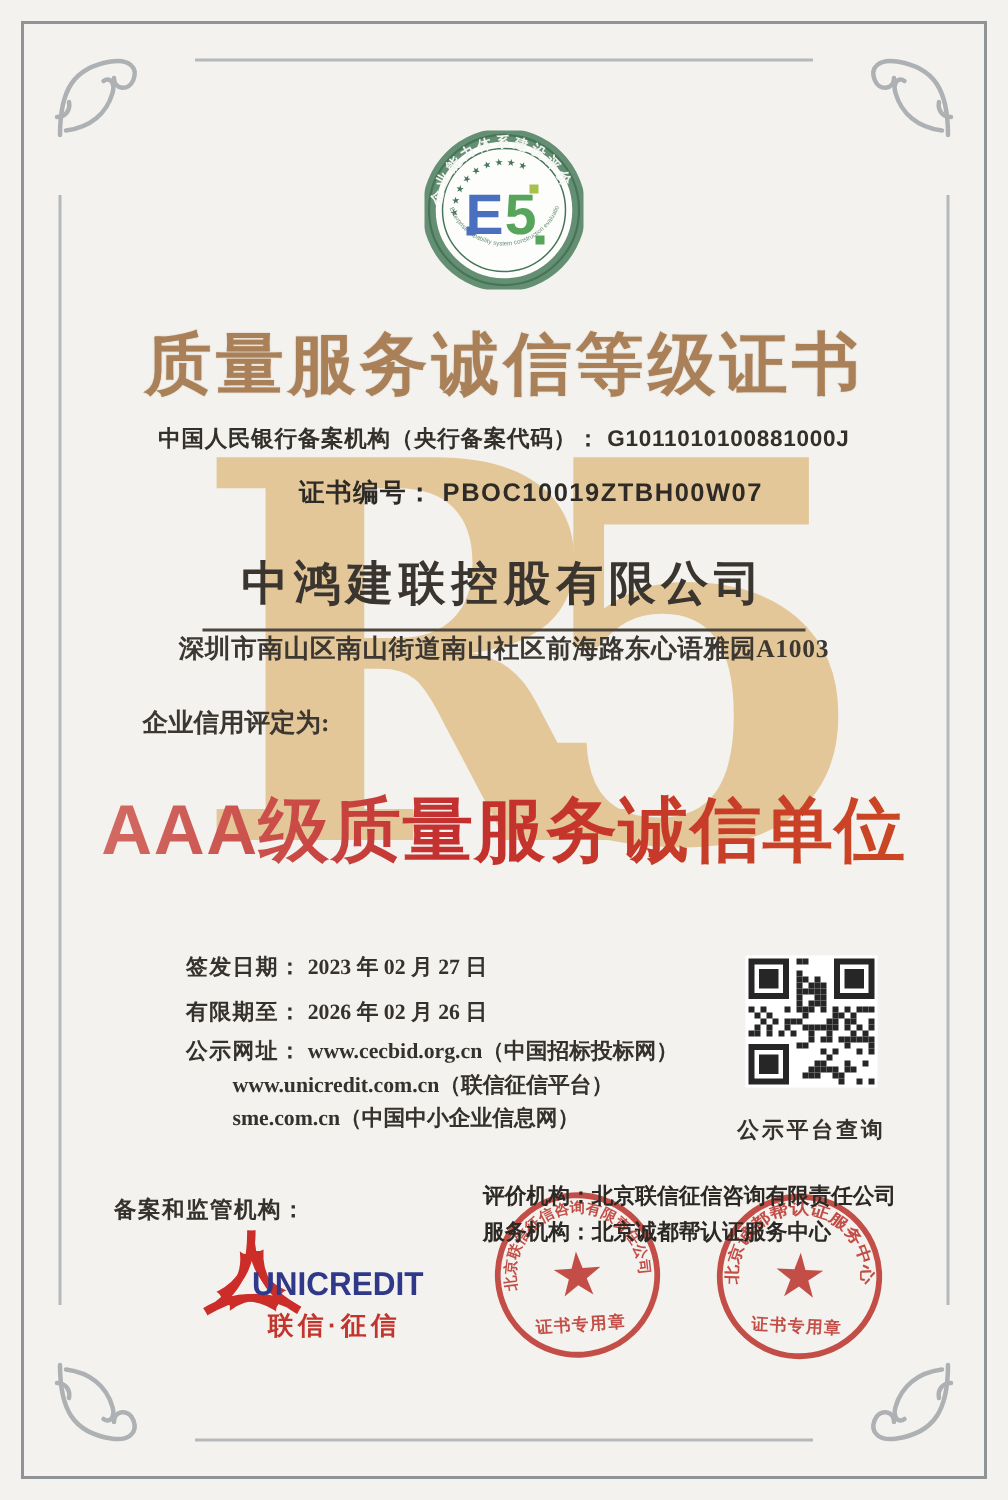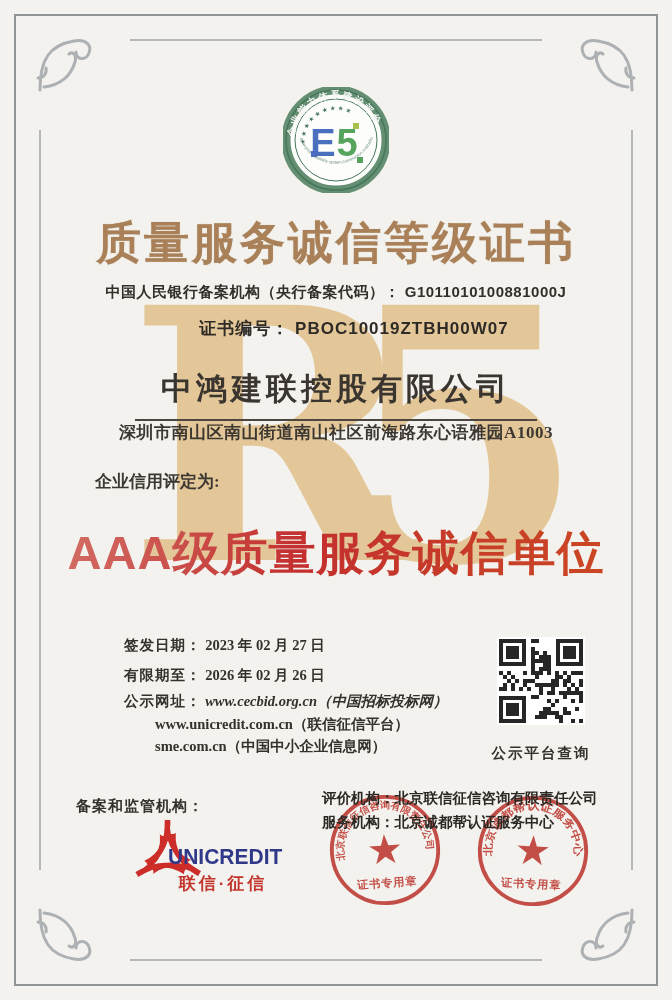--- a/index.html
+++ b/index.html
@@ -87,21 +87,21 @@
 
   
   .info{
     position:absolute;left:95px;top:630px;
     font-family:"Liberation Serif", serif;
     font-size:14.5px;font-weight:bold;color:#35312c;
   }
   .info .row{line-height:30px;white-space:nowrap;}
   .info .label{letter-spacing:1px;margin-left:29px;}
   .info .sites{line-height:22.5px;}
-  .info .site-first{display:inline;font-style:italic;}
+  .info .site-first{display:inline;}
   .info .site{margin-left:60px;line-height:22.5px;}
 
   
   .qr-wrap{position:absolute;left:497px;top:637px;width:88px;height:88px;background:#fff;}
   .qr-modules{position:absolute;inset:2px;display:grid;
     grid-template-rows:repeat(21,1fr);grid-template-columns:repeat(21,1fr);}
   .qr-modules i{background:#262626;display:block;}
   .finder{position:absolute;width:27px;height:27px;border:4px solid #262626;background:#fff;box-sizing:border-box;}
   .finder::after{content:"";position:absolute;inset:3px;background:#262626;}
   .f-tl{top:2px;left:2px;} .f-tr{top:2px;right:2px;} .f-bl{bottom:2px;left:2px;}

